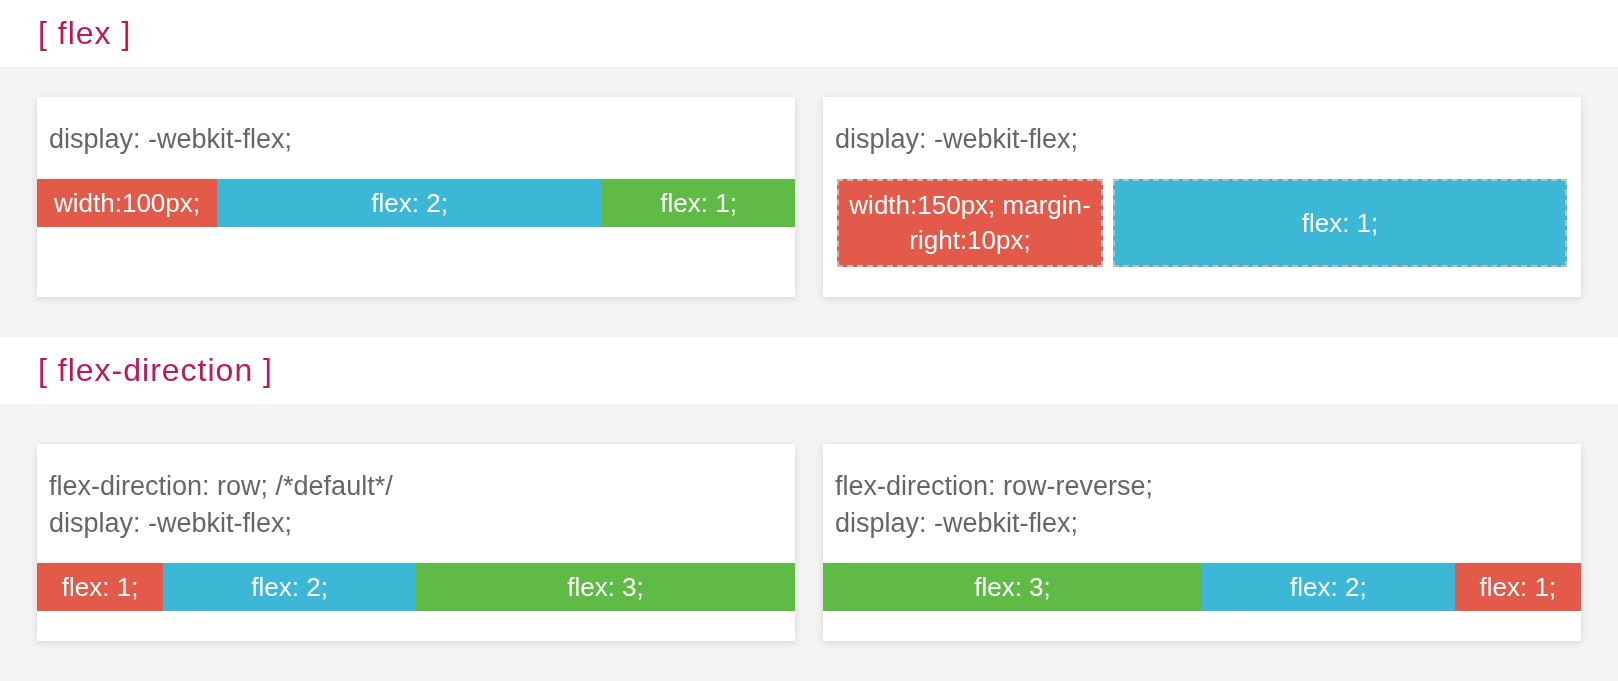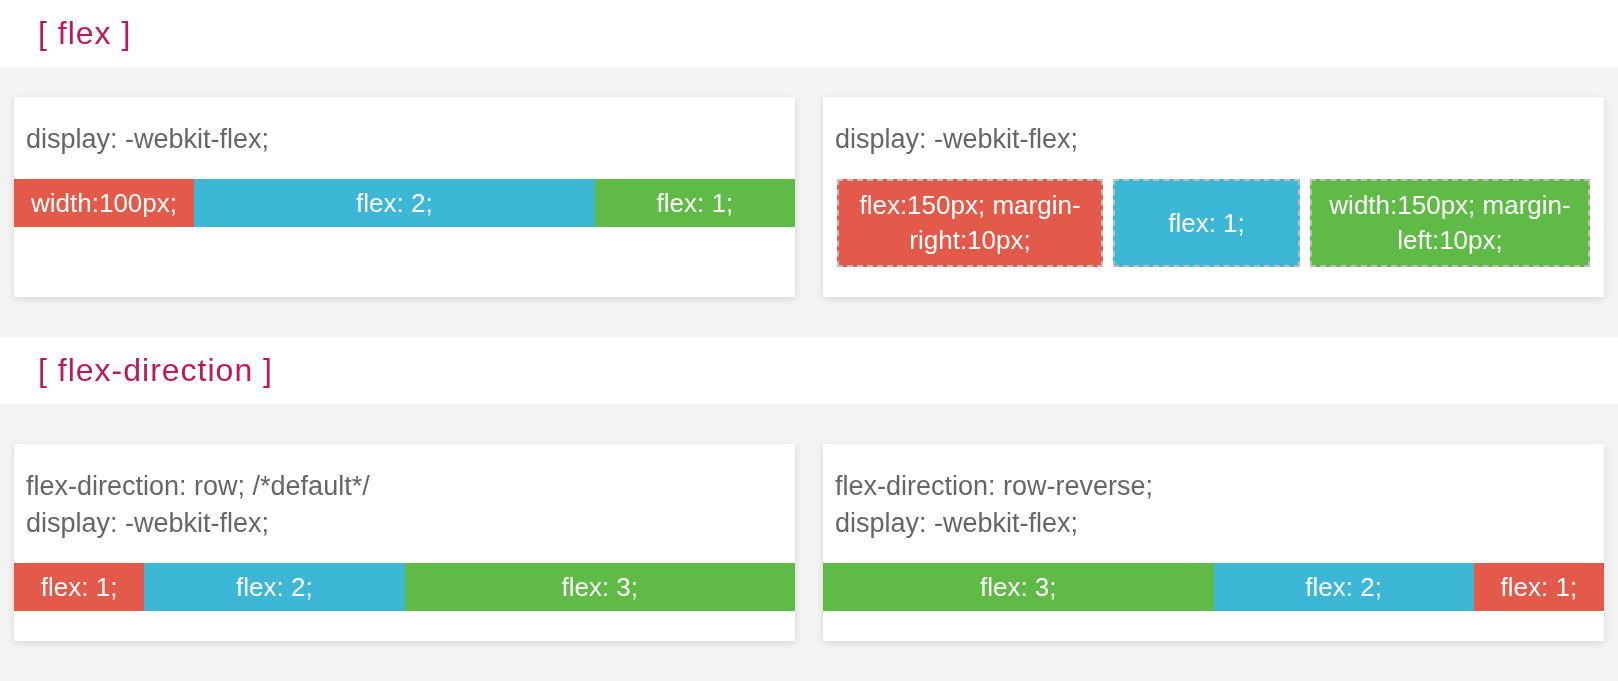--- a/index.html
+++ b/index.html
@@ -15,21 +15,21 @@
   .section-title {
     font-size: 32px;
     color: #be185d;
     letter-spacing: 1px;
     padding: 15px 0 15px 38px;
     background: #ffffff;
   }
   .row {
     display: flex;
     gap: 28px;
-    padding: 0 14px;
+    padding: 0 37px;
   }
   .card {
     background: #ffffff;
     box-shadow: 0 2px 8px rgba(0,0,0,0.12);
     flex: 1;
     padding: 24px 0 30px 0;
   }
   .card-desc {
     font-size: 27px;
     color: #666666;
@@ -92,25 +92,23 @@
     <div class="flex-demo">
       <div class="box red s1l-a">width:100px;</div>
       <div class="box blue s1l-b">flex: 2;</div>
       <div class="box green s1l-c">flex: 1;</div>
     </div>
   </div>
 
   <div class="card">
     <div class="card-desc">display: -webkit-flex;</div>
     <div class="flex-demo padded">
-      <div class="box tall dashed red s1r-a">flex:150px;
+      <div class="box tall dashed red s1r-a">width:150px;
 margin-right:10px;</div>
       <div class="box tall dashed blue s1r-b">flex: 1;</div>
-      <div class="box tall dashed green s1r-c">width:150px;
-margin-left:10px;</div>
     </div>
   </div>
 
 </div>
 
 <div class="spacer-md"></div>
 
 <div class="section-title">[ flex-direction ]</div>
 <div class="spacer-md"></div>
 <div class="row">

